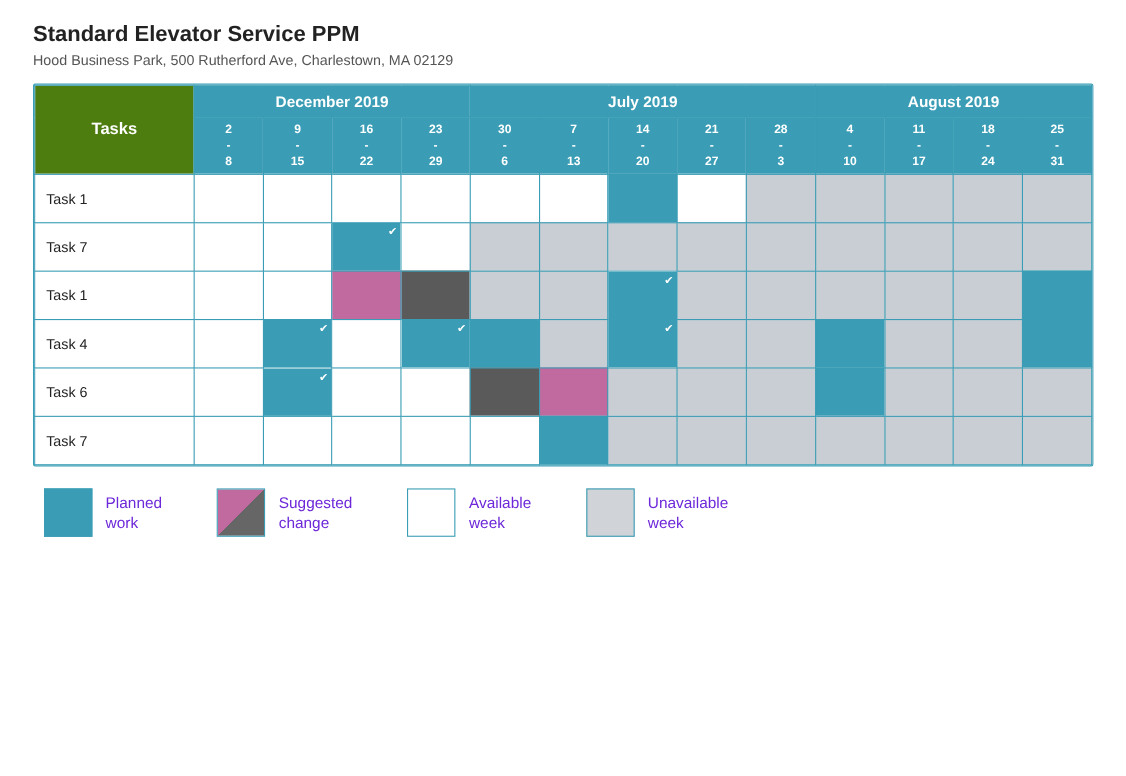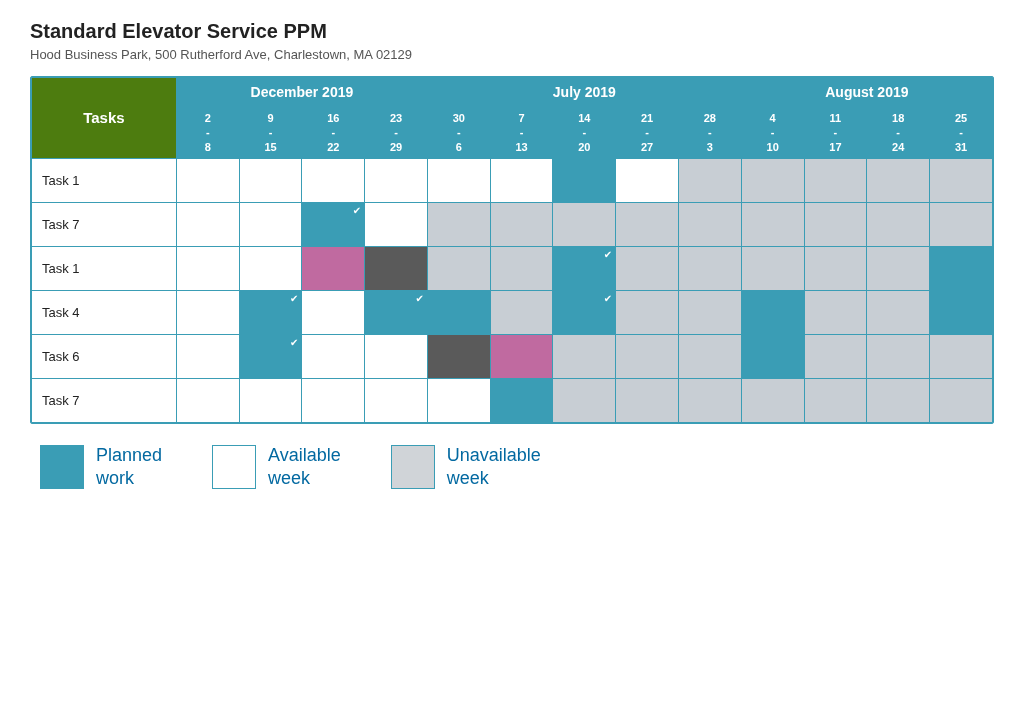--- a/index.html
+++ b/index.html
@@ -98,22 +98,22 @@
       border: 1.5px solid #3a9db5;
     }
     .legend-box-planned { background: #3a9db5; border-color: #3a9db5; }
     .legend-box-suggested {
       background: linear-gradient(135deg, #c06aa0 50%, #666 50%);
       border-color: #3a9db5;
     }
     .legend-box-available { background: #fff; border-color: #3a9db5; }
     .legend-box-unavailable { background: #d0d4d8; border-color: #3a9db5; }
     .legend-text {
-      font-size: 18px;
-      color: #0369a1;
+      font-size: 14px;
+      color: #6d28d9;
       line-height: 1.3;
     }
   </style>
 </head>
 <body>
 
 <div class="title">Standard Elevator Service PPM</div>
 <div class="subtitle">Hood Business Park, 500 Rutherford Ave, Charlestown, MA 02129</div>
 
 <div class="chart-container">
@@ -269,20 +269,24 @@
       </tbody>
   </table>
 </div>
 
 <div class="legend">
   <div class="legend-item">
     <div class="legend-box legend-box-planned"></div>
     <div class="legend-text">Planned<br>work</div>
   </div>
   <div class="legend-item">
+    <div class="legend-box legend-box-suggested"></div>
+    <div class="legend-text">Suggested<br>change</div>
+  </div>
+  <div class="legend-item">
     <div class="legend-box legend-box-available"></div>
     <div class="legend-text">Available<br>week</div>
   </div>
   <div class="legend-item">
     <div class="legend-box legend-box-unavailable"></div>
     <div class="legend-text">Unavailable<br>week</div>
   </div>
 </div>
 
 </body></html>

